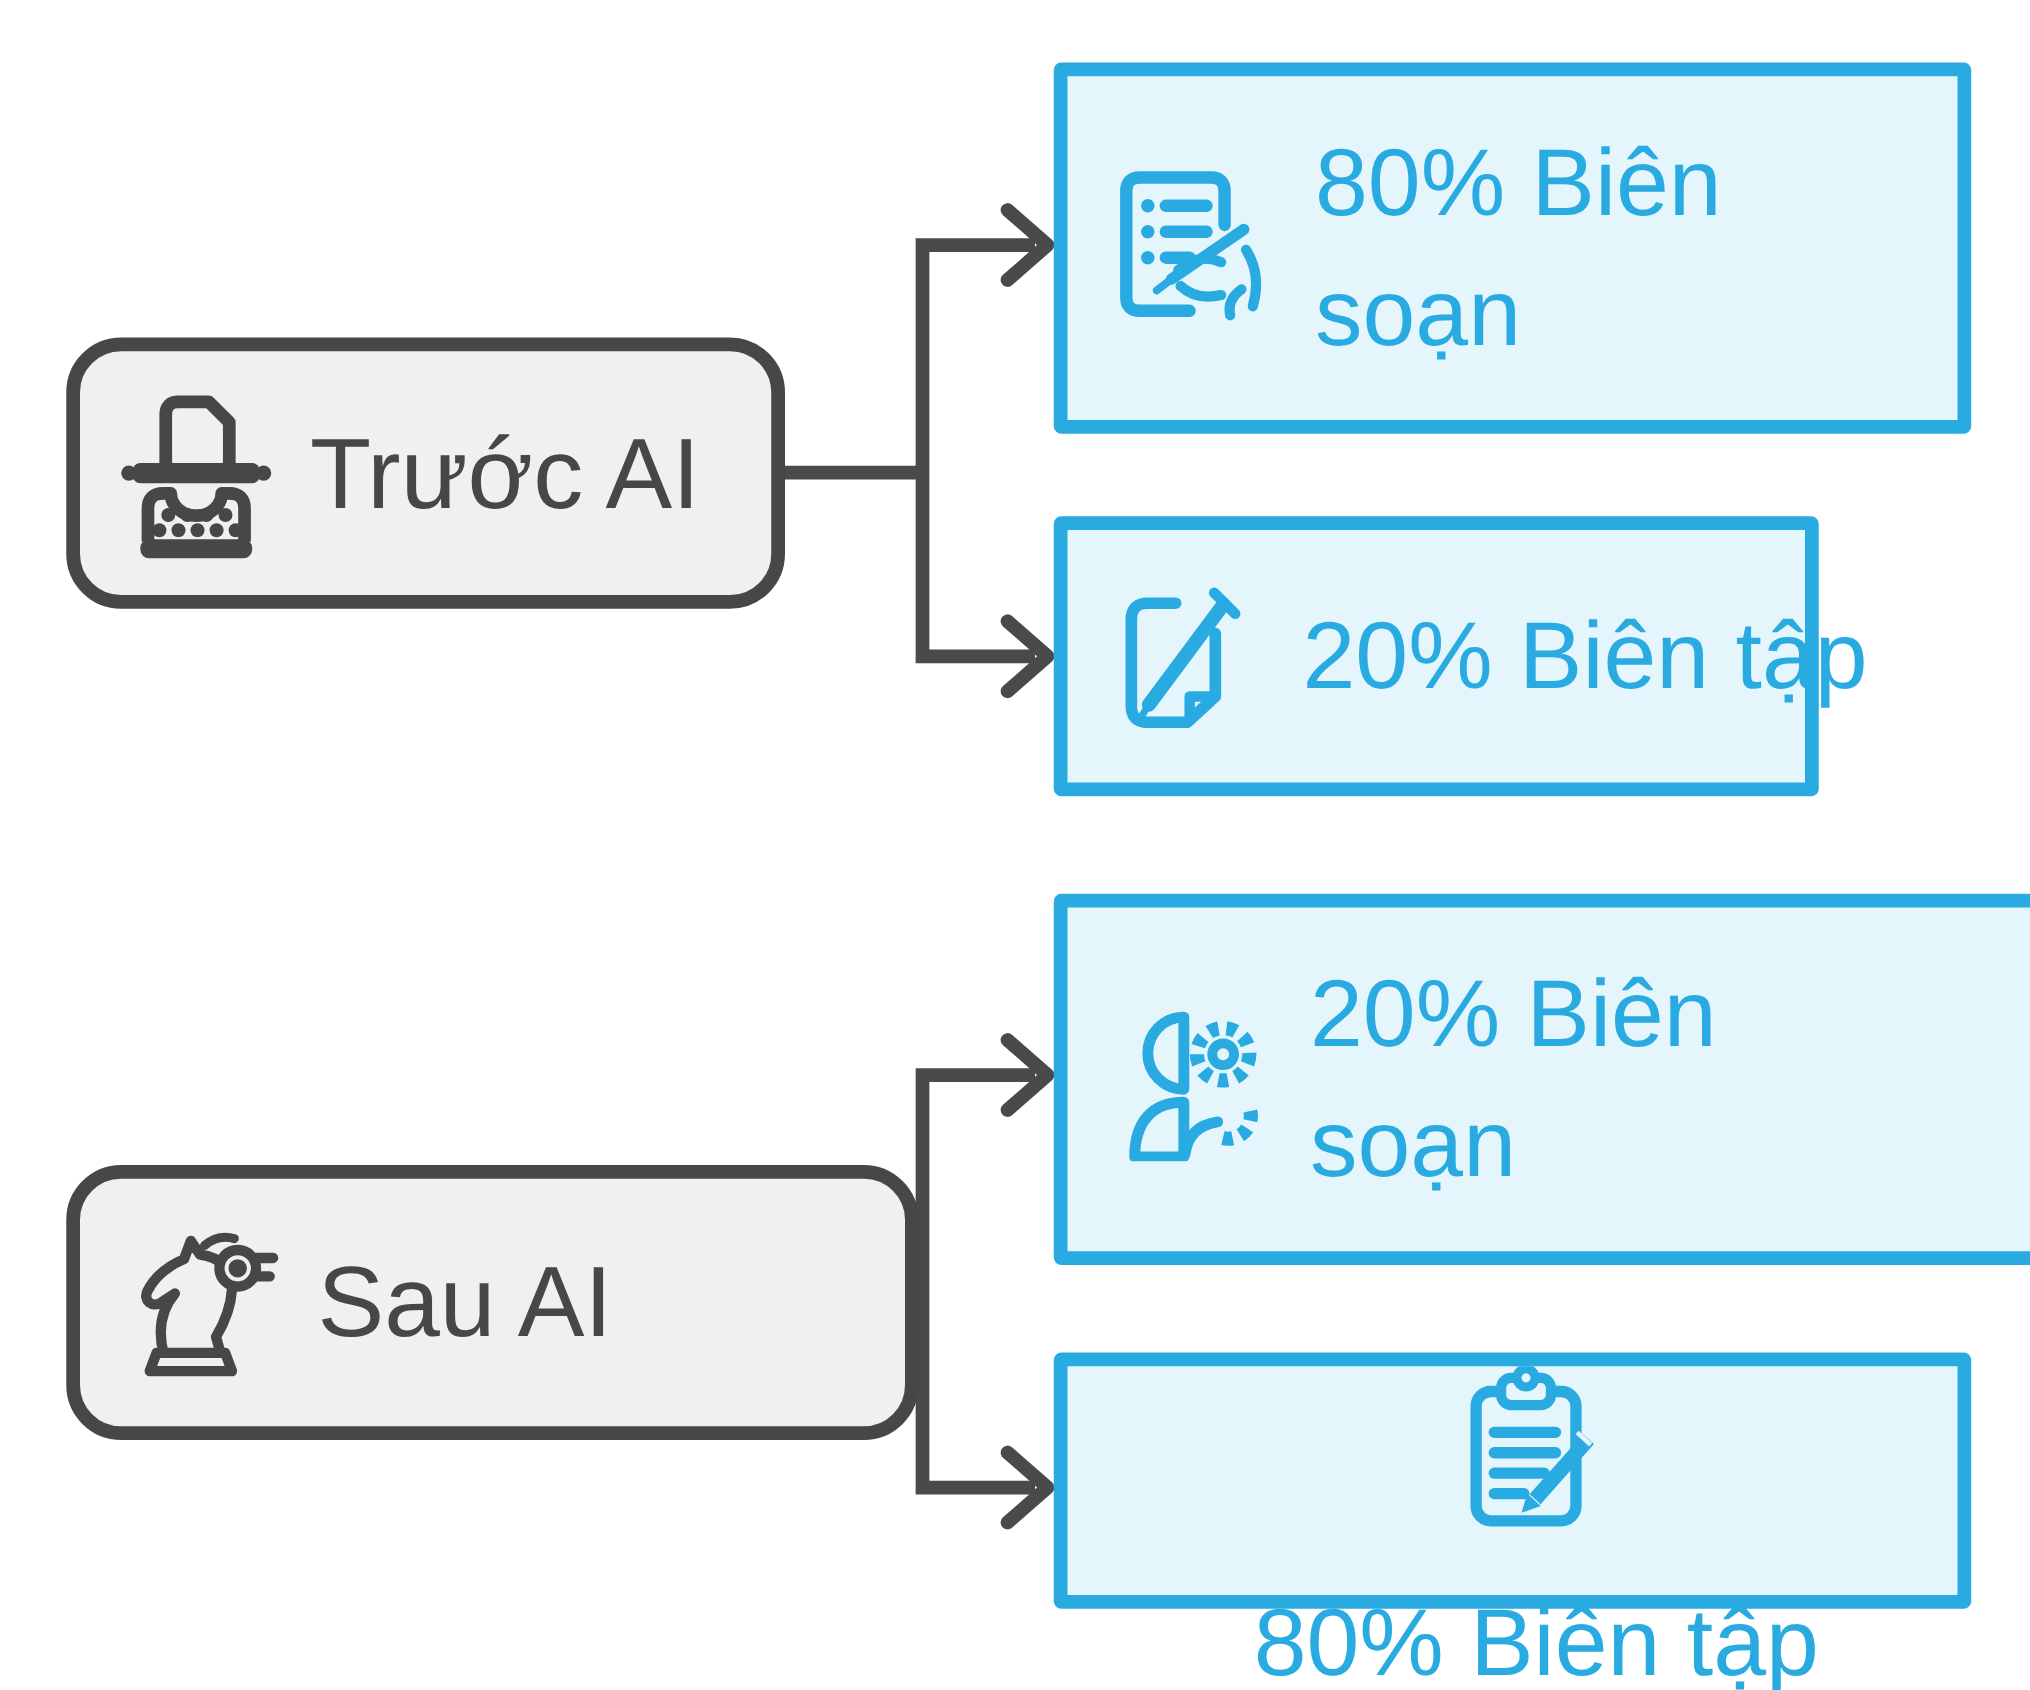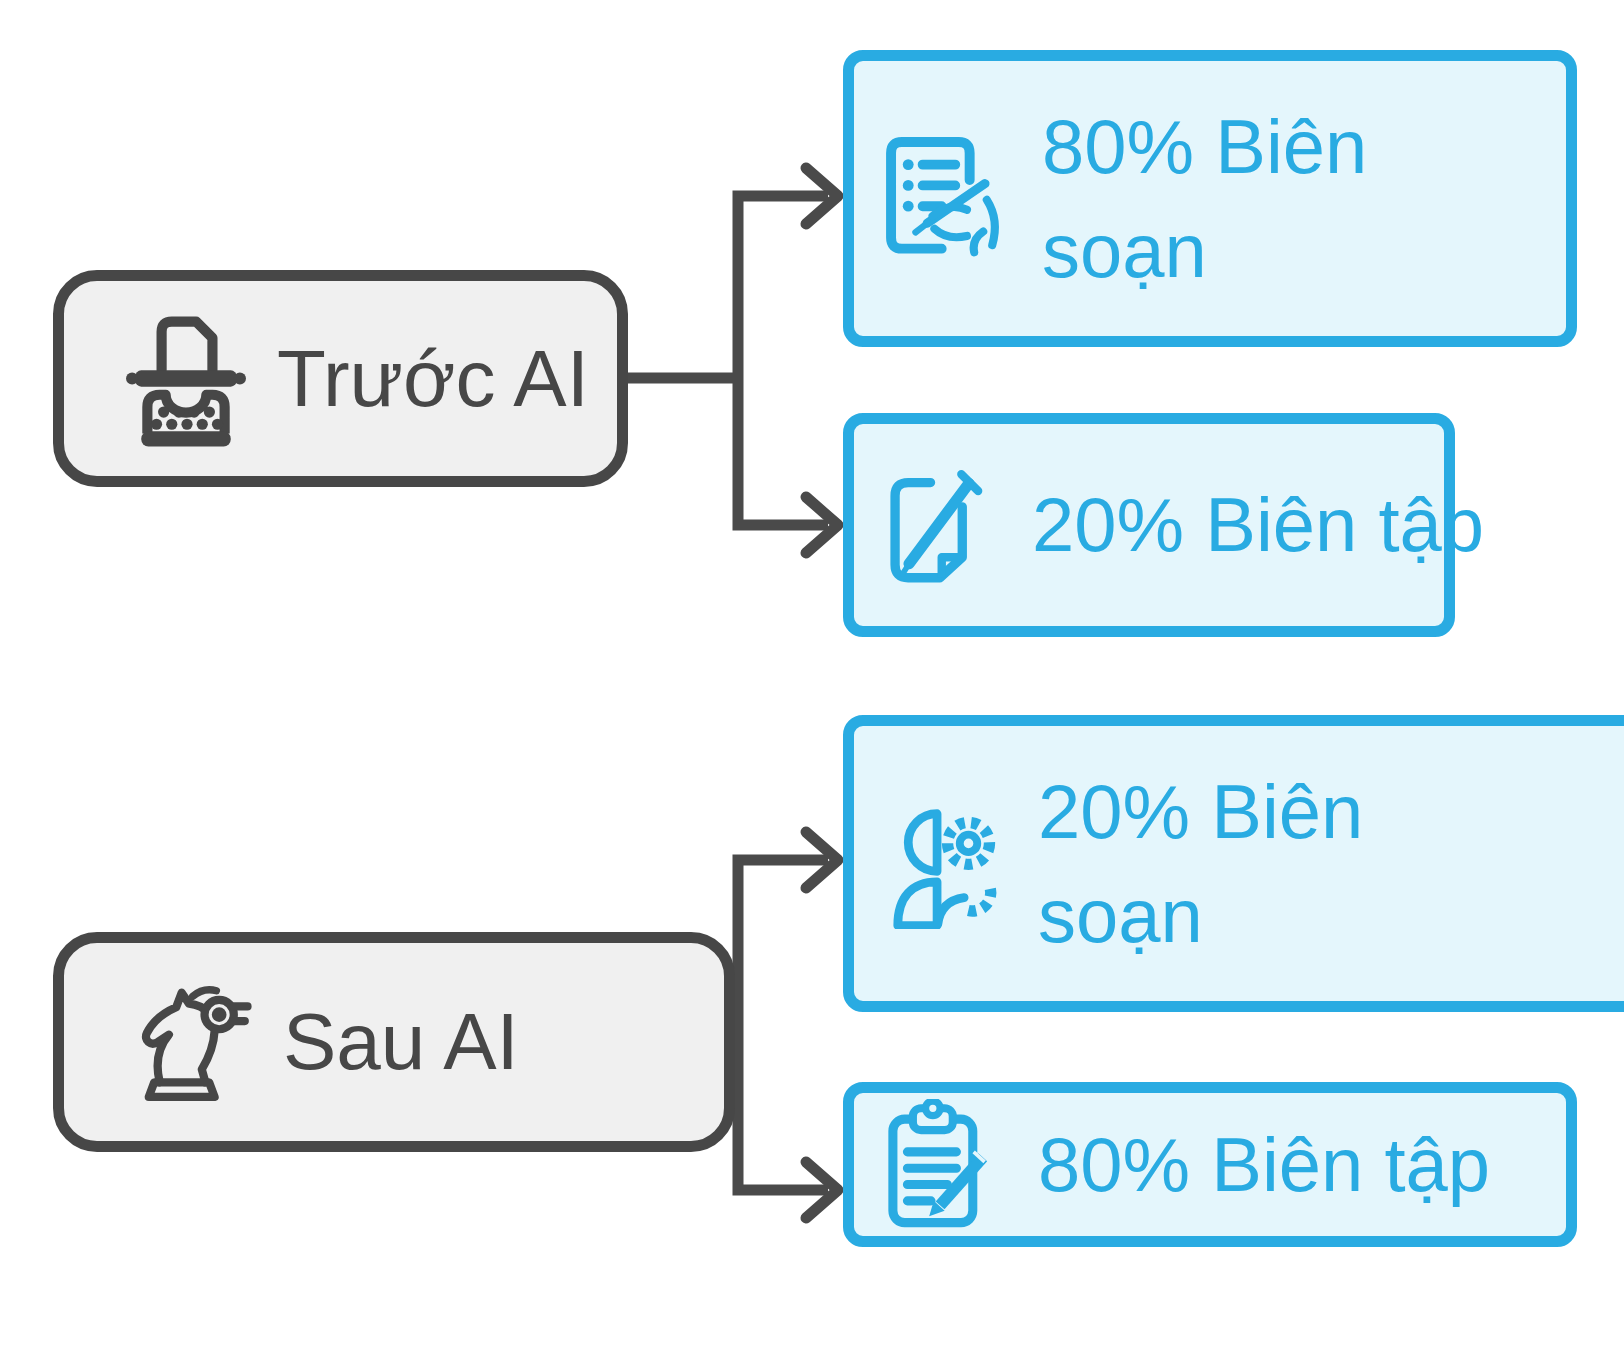--- a/index.html
+++ b/index.html
@@ -25,29 +25,29 @@
   }
   .node{
     position:absolute;
     display:flex;align-items:center;
     z-index:2;
   }
   .gray-node{
     background:var(--gray-fill);
     border:11px solid var(--gray-border);
     border-radius:44px;
-    padding-left:61px;
+    padding-left:32px;
     gap:30px;
     text-align:center;
   }
   .blue-node{
     background:var(--node-fill-blue);
     border:11px solid var(--accent-blue);
-    border-radius:20px;
-    padding-left:28px;
+    border-radius:6px;
+    padding-left:38px;
     gap:38px;
   }
   .icon{display:block;flex:0 0 auto;line-height:0;}
   .gray-node .icon{color:var(--gray-border);}
   .blue-node .icon{color:var(--accent-blue);}
   .node-label{
     font-size:80px;
     color:var(--gray-border);
     letter-spacing:0px;
     white-space:nowrap;
@@ -57,21 +57,21 @@
     line-height:104px;
     color:var(--accent-blue);
     white-space:nowrap;
   }
   
   #nodeA{left:53px;top:270px;width:575px;height:217px;}
   #nodeB{left:53px;top:932px;width:682px;height:220px;}
   #nodeR1{left:843px;top:50px;width:734px;height:297px;}
   #nodeR2{left:843px;top:413px;width:612px;height:224px;}
   #nodeR3{left:843px;top:715px;width:828px;height:297px;align-items:center;}
-  #nodeR4{left:843px;top:1082px;width:734px;height:165px;}
+  #nodeR4{left:843px;top:1082px;width:734px;height:205px;flex-direction:column;}
 </style>
 </head>
 <body>
 
 <div class="canvas">
 
   <svg class="connectors" viewBox="0 0 1624 1352">
     <g stroke="var(--connector)" stroke-width="11" fill="none">
 
       <path d="M624,378 H743"></path>

